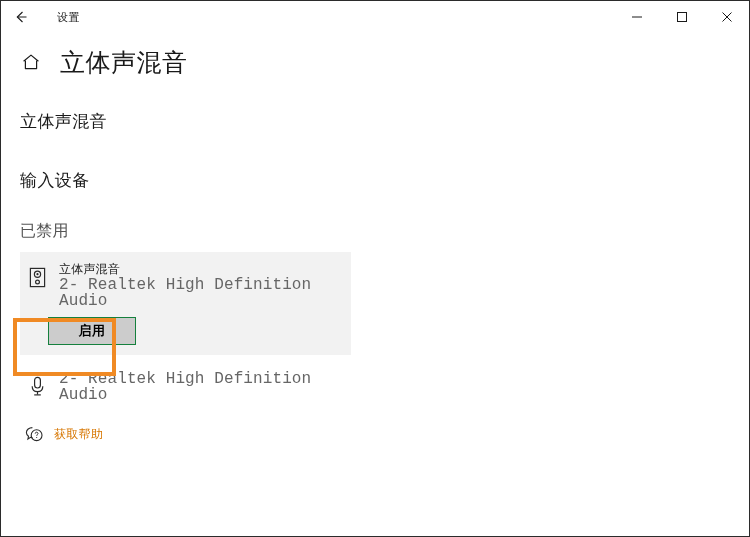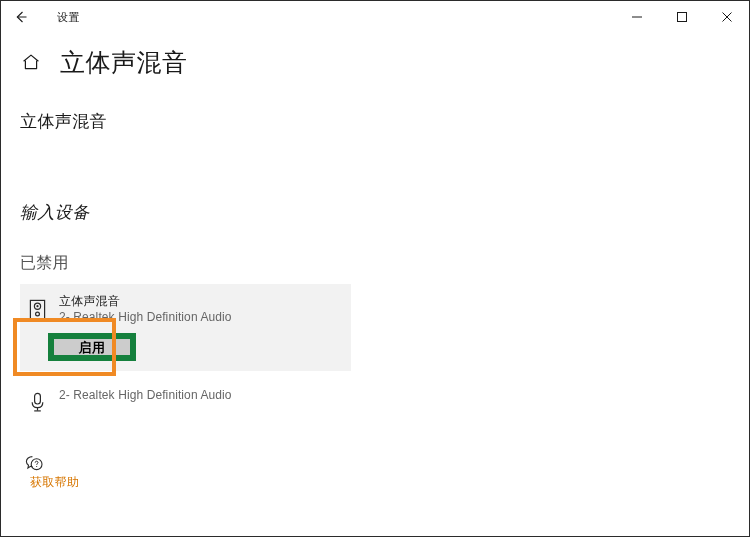--- a/index.html
+++ b/index.html
@@ -99,21 +99,21 @@
     margin-top: 27px;
     letter-spacing: 0.2px;
   }
   .section-title {
     font-size: 17px;
     color: #1a1a1a;
     font-weight: 400;
     letter-spacing: 0.4px;
   }
   #output-section-title { margin-top: 33px; }
-  #input-section-title  { margin-top: 68px; font-style: italic; }
+  #input-section-title  { margin-top: 36px; }
 
   .group-label {
     font-size: 16px;
     color: #555555;
     margin-top: 29px;
     letter-spacing: 0.2px;
   }
 
   
   .device-list { margin-top: 10px; }
@@ -143,34 +143,35 @@
   .device-icon svg { display: block; }
   .device-meta { margin-left: 9px; }
   .device-name {
     font-size: 12px;
     color: #1a1a1a;
     font-weight: normal;
     line-height: 15px;
     letter-spacing: 0.2px;
   }
   .device-sub {
-    font-size: 12px;
+    font-size: 16px;
     color: #666666;
     line-height: 16px;
     letter-spacing: 0.1px;
+    font-family: Liberation Mono, monospace;
   }
 
   .enable-btn-wrap {
     padding: 8px 0 6px 28px;
   }
   .enable-btn {
     width: 88px;
     height: 28px;
     background: #cccccc;
-    border: 6px solid #15803d;
+    border: 1px solid #15803d;
     color: #000000;
     font-family: "Liberation Sans", "DejaVu Sans", sans-serif;
     font-size: 13px;
     font-weight: bold;
     letter-spacing: 0.5px;
     cursor: default;
     padding: 0;
   }
 
   
@@ -183,24 +184,24 @@
     box-sizing: border-box;
     border: 4px solid #f08a24;
     pointer-events: none;
   }
 
   .device-row.plain { margin-top: 6px; }
 
   
   #help-link {
     display: flex;
-    margin-top: 35px;
+    align-items: center;
+    margin-top: 20px;
     padding-left: 2px;
     width: 120px;
-    flex-direction: column;
   }
   .help-icon {
     width: 24px;
     height: 22px;
     display: flex;
     align-items: center;
     justify-content: center;
     color: #2b2b2b;
     flex: none;
   }

